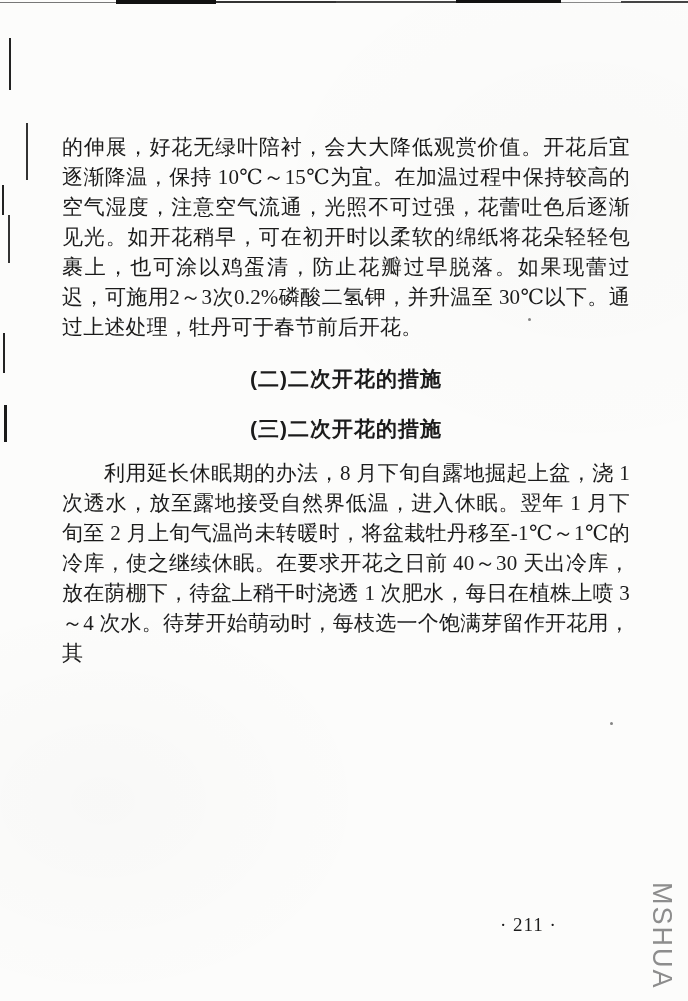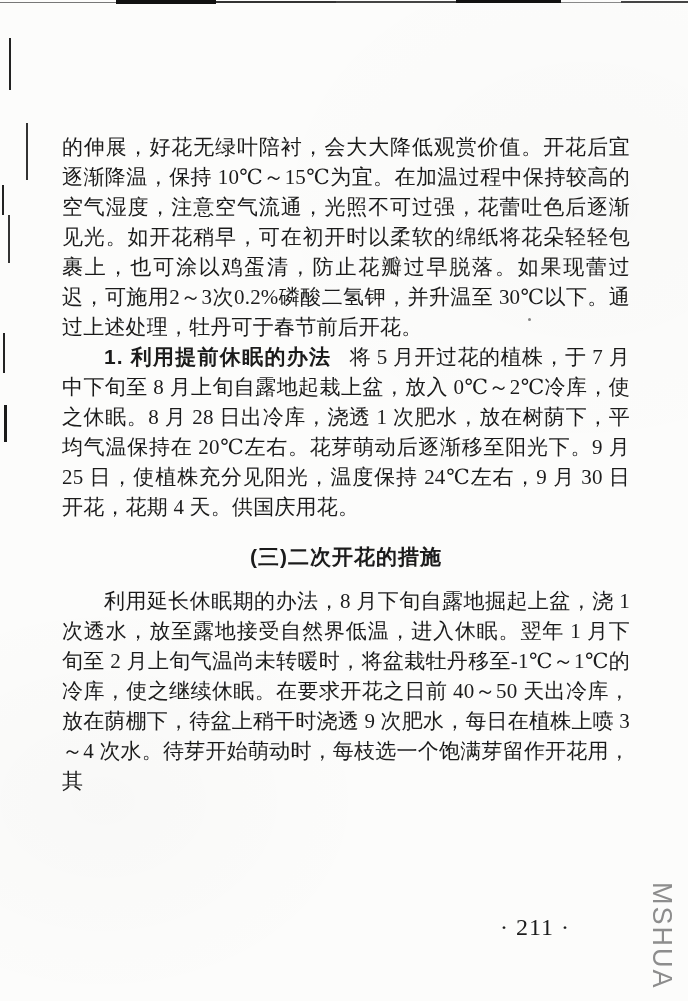--- a/index.html
+++ b/index.html
@@ -54,21 +54,21 @@
     font-family: "Liberation Sans", "DejaVu Sans", sans-serif;
     letter-spacing: 1px;
   }
   .heading-late { margin-top: 20px; }
 
   
   .page-number {
     position: absolute;
     left: 500px;
     top: 914px;
-    font-size: 24px;
+    font-size: 19px;
     letter-spacing: 1px;
     color: #1c1c1c;
     font-family: Liberation Serif, serif;
   }
   .watermark {
     position: absolute;
     left: 612px;
     top: 916px;
     width: 100px;
     text-align: center;
@@ -101,30 +101,28 @@
   <div class="vseg" style="left:4px; top:405px; height:37px; width:3px; background:#1a1a1a;"></div>
 
   <div class="speck" style="left:432px; top:296px;"></div>
   <div class="speck" style="left:528px; top:318px;"></div>
   <div class="speck" style="left:610px; top:722px;"></div>
 
   <main class="text-block">
 
     <p class="para">的伸展，好花无绿叶陪衬，会大大降低观赏价值。开花后宜逐渐降温，保持 10℃～15℃为宜。在加温过程中保持较高的空气湿度，注意空气流通，光照不可过强，花蕾吐色后逐渐见光。如开花稍早，可在初开时以柔软的绵纸将花朵轻轻包裹上，也可涂以鸡蛋清，防止花瓣过早脱落。如果现蕾过迟，可施用2～3次0.2%磷酸二氢钾，并升温至 30℃以下。通过上述处理，牡丹可于春节前后开花。</p>
 
+    <h2 class="section-heading">(二)二次开花的措施</h2>
 
-    <p class="para indent">
-      <b class="para-label">1. 利用提前休眠的办法</b><span class="para-text">将 5 月开过花的植株，于 7 月中下旬至 8 月上旬自露地起栽上盆，放入 0℃～2℃冷库，使之休眠。8 月 28 日出冷库，浇透 1 次肥水，放在树荫下，平均气温保持在 20℃左右。花芽萌动后逐渐移至阳光下。9 月 25 日，使植株充分见阳光，温度保持 24℃左右，9 月 30 日开花，花期 4 天。供国庆用花。</span>
-    </p>
 
 
     <h2 class="section-heading heading-late">(三)二次开花的措施</h2>
 
     <p class="para indent">
-      <span class="para-text">利用延长休眠期的办法，8 月下旬自露地掘起上盆，浇 1 次透水，放至露地接受自然界低温，进入休眠。翌年 1 月下旬至 2 月上旬气温尚未转暖时，将盆栽牡丹移至-1℃～1℃的冷库，使之继续休眠。在要求开花之日前 40～50 天出冷库，放在荫棚下，待盆上稍干时浇透 9 次肥水，每日在植株上喷 3～4 次水。待芽开始萌动时，每枝选一个饱满芽留作开花用，其</span>
+      <span class="para-text">利用延长休眠期的办法，8 月下旬自露地掘起上盆，浇 1 次透水，放至露地接受自然界低温，进入休眠。翌年 1 月下旬至 2 月上旬气温尚未转暖时，将盆栽牡丹移至-1℃～1℃的冷库，使之继续休眠。在要求开花之日前 40～30 天出冷库，放在荫棚下，待盆上稍干时浇透 1 次肥水，每日在植株上喷 3～4 次水。待芽开始萌动时，每枝选一个饱满芽留作开花用，其</span>
     </p>
 
   </main>
 
   <div class="page-number">· 211 ·</div>
 
   <div class="watermark">MSHUA</div>
 
 </div>
 

